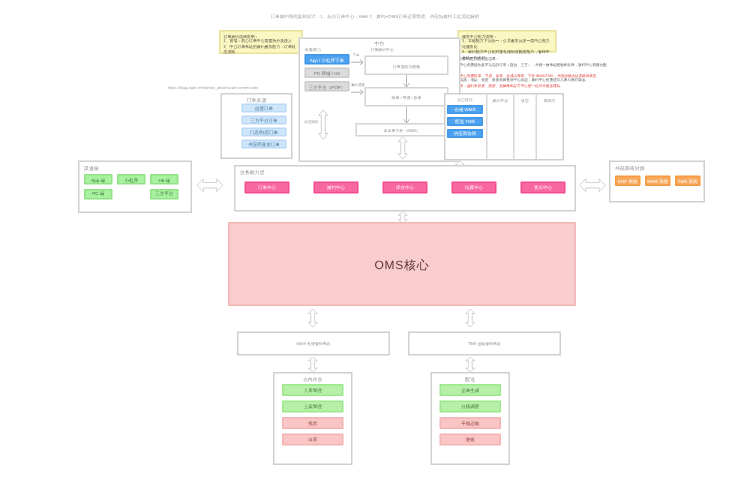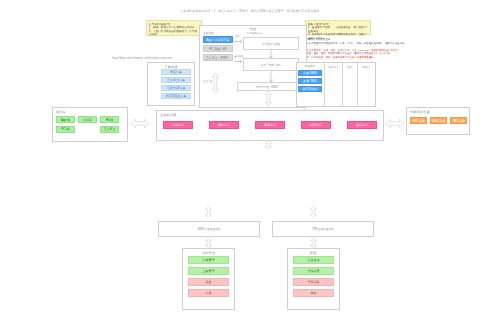--- a/index.html
+++ b/index.html
@@ -257,20 +257,23 @@
     <div class="chip chip-orange" style="width:17px;height:7px;">WMS 系统</div>
     <div class="chip chip-orange" style="width:17px;height:7px;">TMS 系统</div>
   </div>
 
   <div class="abs arrow" style="left:265px;top:141px;">
     <svg width="7" height="8" viewBox="0 0 7 8">
       <path d="M3.5 0 L6.5 2.5 L4.8 2.5 L4.8 5.5 L6.5 5.5 L3.5 8 L0.5 5.5 L2.2 5.5 L2.2 2.5 L0.5 2.5 Z" fill="#ffffff" stroke="#c4c4c4" stroke-width="0.5"></path>
     </svg>
   </div>
 
+  <div class="abs oms" style="left:152px;top:148px;width:232px;height:56px;">
+    <span class="oms-label">OMS核心</span>
+  </div>
 
   <div class="abs arrow" style="left:205px;top:206px;">
     <svg width="7" height="12" viewBox="0 0 7 12">
       <path d="M3.5 0 L6.5 3 L4.8 3 L4.8 9 L6.5 9 L3.5 12 L0.5 9 L2.2 9 L2.2 3 L0.5 3 Z" fill="#ffffff" stroke="#c4c4c4" stroke-width="0.5"></path>
     </svg>
   </div>
   <div class="abs arrow" style="left:310px;top:206px;">
     <svg width="7" height="12" viewBox="0 0 7 12">
       <path d="M3.5 0 L6.5 3 L4.8 3 L4.8 9 L6.5 9 L3.5 12 L0.5 9 L2.2 9 L2.2 3 L0.5 3 Z" fill="#ffffff" stroke="#c4c4c4" stroke-width="0.5"></path>
     </svg>

